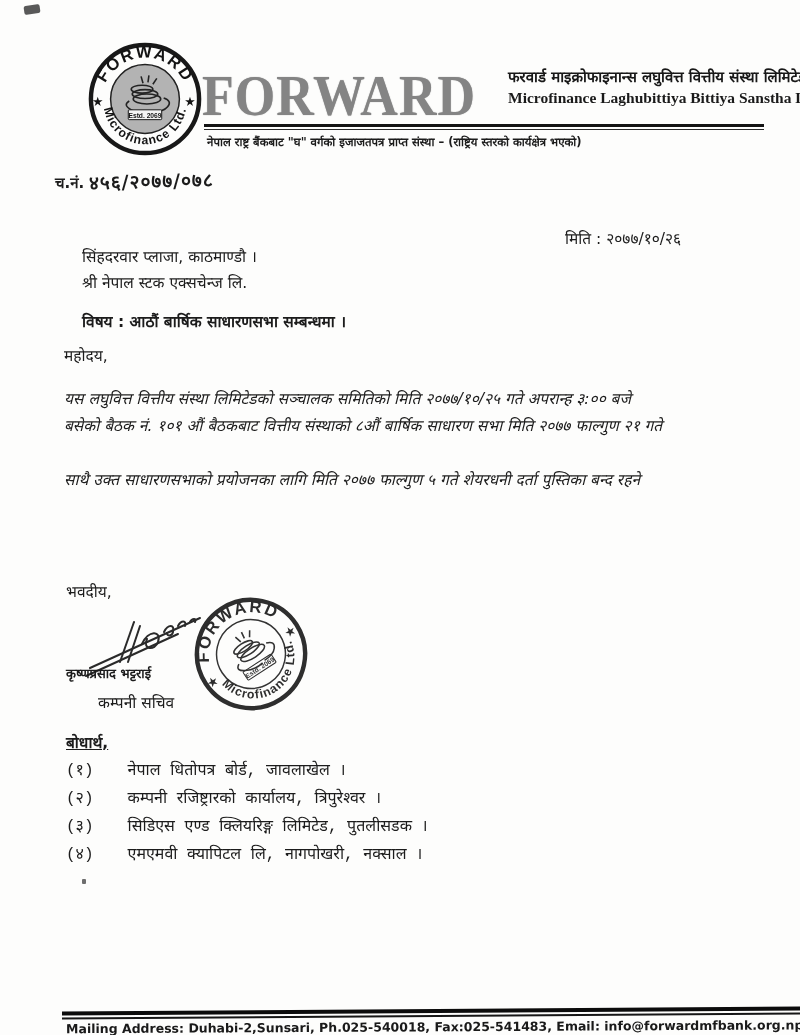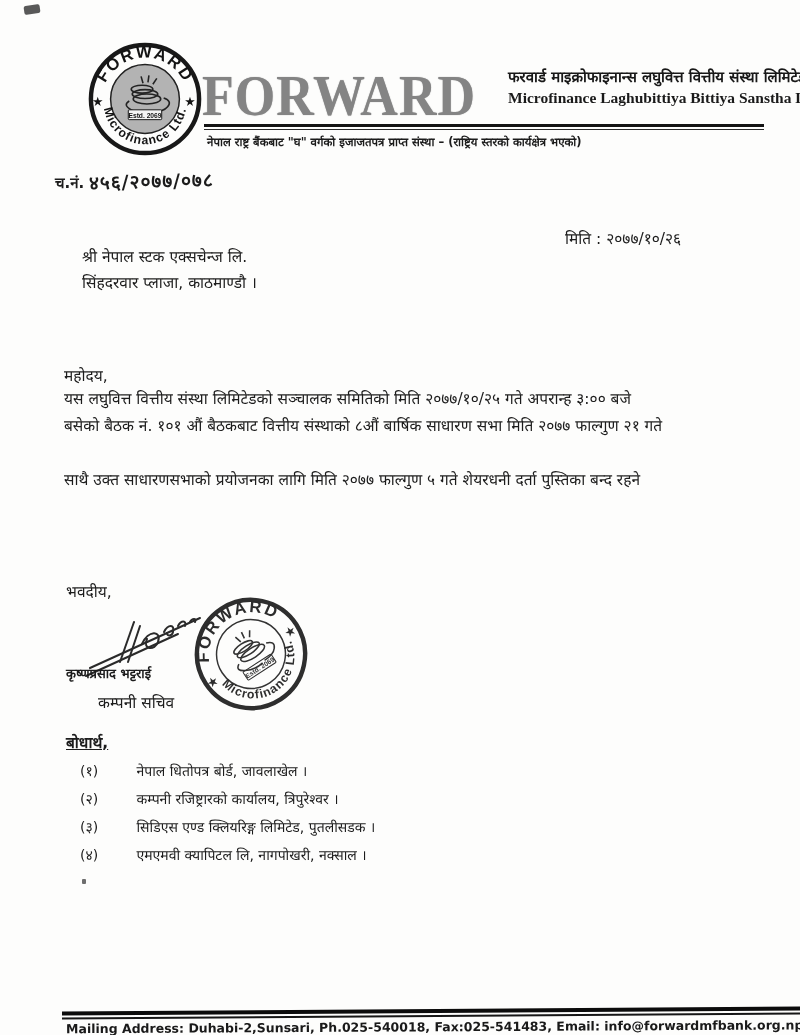--- a/index.html
+++ b/index.html
@@ -24,33 +24,33 @@
     border-top:3.5px solid #141414;}
   .header-rule::after{content:""; display:block; margin-top:1.5px; border-top:1.5px solid #2a2a2a;}
   .tagline{position:absolute; left:207px; top:134px; font-size:11.5px; font-weight:700; white-space:nowrap; color:#1b1b1b;}
   
   .ref-line{position:absolute; left:55px; top:168px; font-size:15px; font-weight:600;}
   .ref-number{font-size:19px; display:inline-block; transform:rotate(-1.5deg); letter-spacing:1px; font-weight:600;}
   .date-line{position:absolute; left:565px; top:192px; font-size:15.5px;margin-top:35px;}
   
   .addressee{position:absolute; left:82px; top:244px; font-size:15.5px; line-height:26px;}
   .subject{position:absolute; left:82px; top:310px; font-size:15.5px; font-weight:600;}
-  .salutation{position:absolute; left:64px; top:364px; font-size:15.5px;}
+  .salutation{position:absolute; left:64px; top:344px; font-size:15.5px;}
   .para{position:absolute; left:64px; width:710px; font-size:15.5px;}
-  .para .bline{height:27px; line-height:27px; white-space:nowrap;}
+  .para .bline{height:27px; line-height:27px; white-space:nowrap;font-style:italic;}
   .p1{top:386px;} .p2{top:467px;}
   
   .closing{position:absolute; left:66px; top:580px; font-size:15.5px;text-align:center;}
   .signature{position:absolute; left:82px; top:604px; width:140px; height:80px;}
   .stamp-wrap{position:absolute; left:192px; top:595px; width:118px; height:118px; transform:rotate(-33deg); opacity:.92;}
   .sig-name{position:absolute; left:66px; top:664px; font-size:13px; font-weight:600;}
   .sig-title{position:absolute; left:66px; top:691px; font-size:15.5px;margin-left:32px;}
   
   .cc-heading{position:absolute; left:66px; top:731px; font-size:15.5px; font-weight:700; text-decoration:underline;}
-  .cc-row{position:absolute; left:80px; font-size:14px; height:28px; line-height:28px; white-space:nowrap;}
+  .cc-row{position:absolute; left:66px; font-size:16px; height:28px; line-height:28px; white-space:nowrap;font-family:Liberation Mono, monospace;}
   .cc-num{display:inline-block; width:52px;}
   
   .footer-rule{position:absolute; left:62px; top:1009px; width:745px; transform:rotate(-0.4deg);
     border-top:4px solid #0c0c0c;}
   .footer-rule::after{content:""; display:block; margin-top:1.5px; border-top:2px solid #161616;}
   .footer-text{position:absolute; left:66px; top:1019px; font-size:12.5px; font-weight:600; color:#1a1a1a;
     white-space:nowrap; transform:rotate(-0.3deg);}
   
   .speck-a{position:absolute; left:24px; top:5px; width:16px; height:9px; background:#3c3c3c; border-radius:2px; transform:rotate(-8deg); opacity:.85;}
   .speck-b{position:absolute; left:82px; top:879px; width:4px; height:5px; background:#4a4a4a; border-radius:1px; opacity:.8;}
@@ -103,23 +103,24 @@
   <div class="header-rule"></div>
   <div class="tagline">नेपाल राष्ट्र बैंकबाट "घ" वर्गको इजाजतपत्र प्राप्त संस्था – (राष्ट्रिय स्तरको कार्यक्षेत्र भएको)</div>
 
   <div class="ref-line">
     <span>च.नं.</span>
     <span class="ref-number">४५६/२०७७/०७८</span>
   </div>
   <div class="date-line">मिति : २०७७/१०/२६</div>
 
   <div class="addressee">
+    <div>सिंहदरवार प्लाजा, काठमाण्डौ ।</div>
     <div>श्री नेपाल स्टक एक्सचेन्ज लि.</div>
-    <div>सिंहदरवार प्लाजा, काठमाण्डौ ।</div>
   </div>
+  <div class="subject">विषय : आठौं बार्षिक साधारणसभा सम्बन्धमा ।</div>
   <div class="salutation">महोदय,</div>
 
   <div class="para p1">
     <div class="bline">यस लघुवित्त वित्तीय संस्था लिमिटेडको सञ्चालक समितिको मिति २०७७/१०/२५ गते अपरान्ह ३:०० बजे</div>
     <div class="bline">बसेको बैठक नं. १०१ औं बैठकबाट वित्तीय संस्थाको ८औं बार्षिक साधारण सभा मिति २०७७ फाल्गुण २१ गते</div>
   </div>
   <div class="para p2">
     <div class="bline">साथै उक्त साधारणसभाको प्रयोजनका लागि मिति २०७७ फाल्गुण ५ गते शेयरधनी दर्ता पुस्तिका बन्द रहने</div>
   </div>
 

